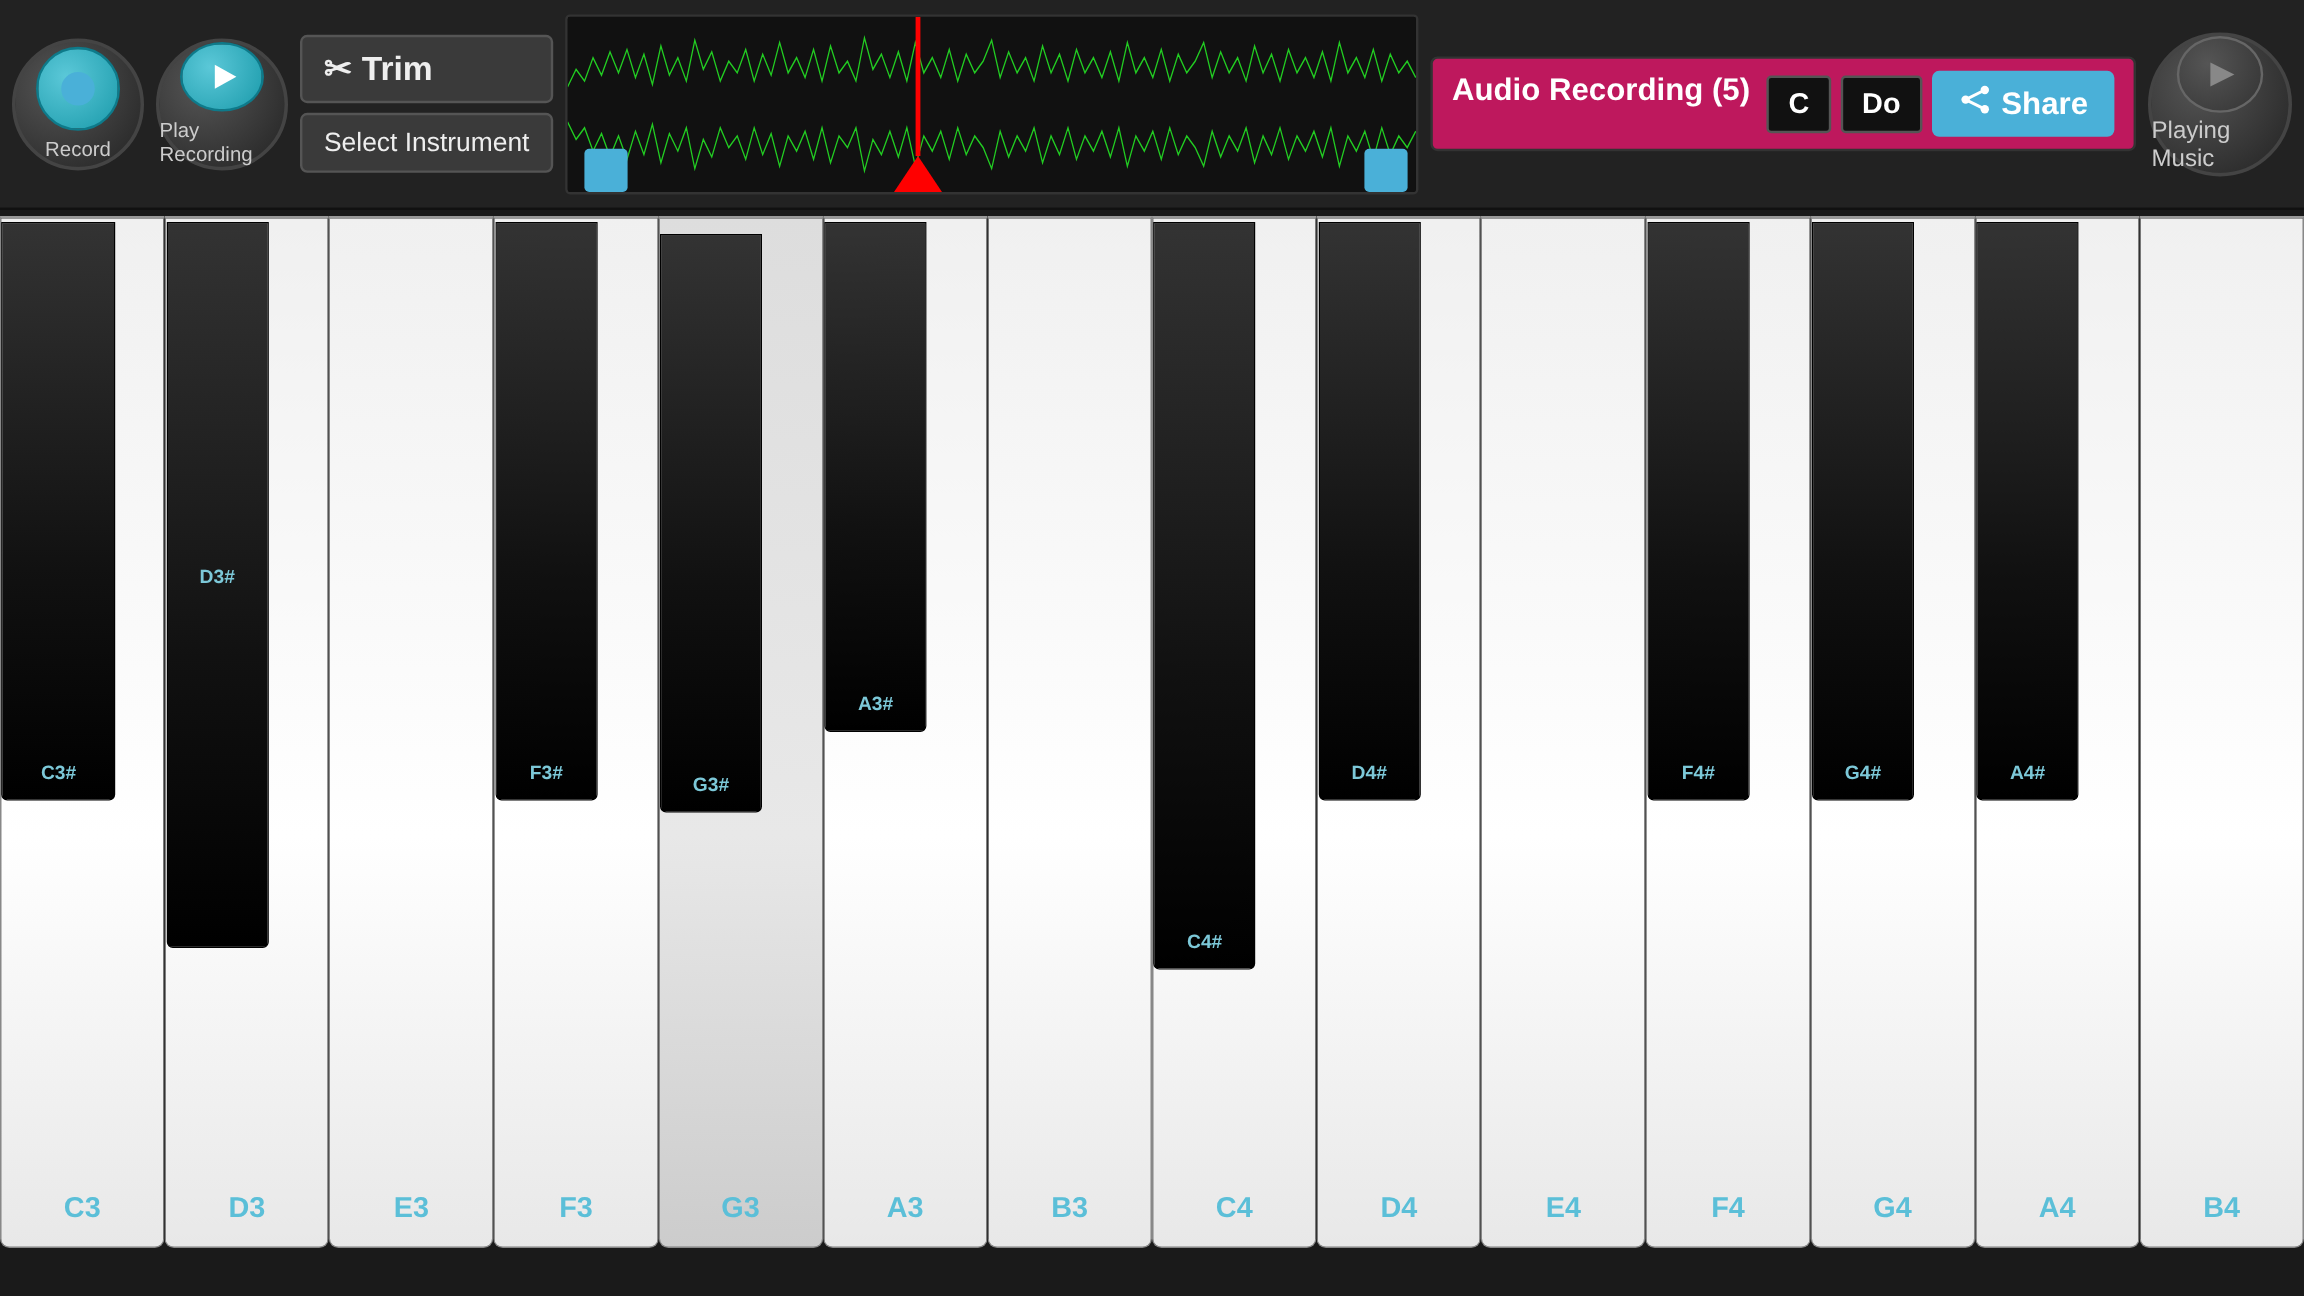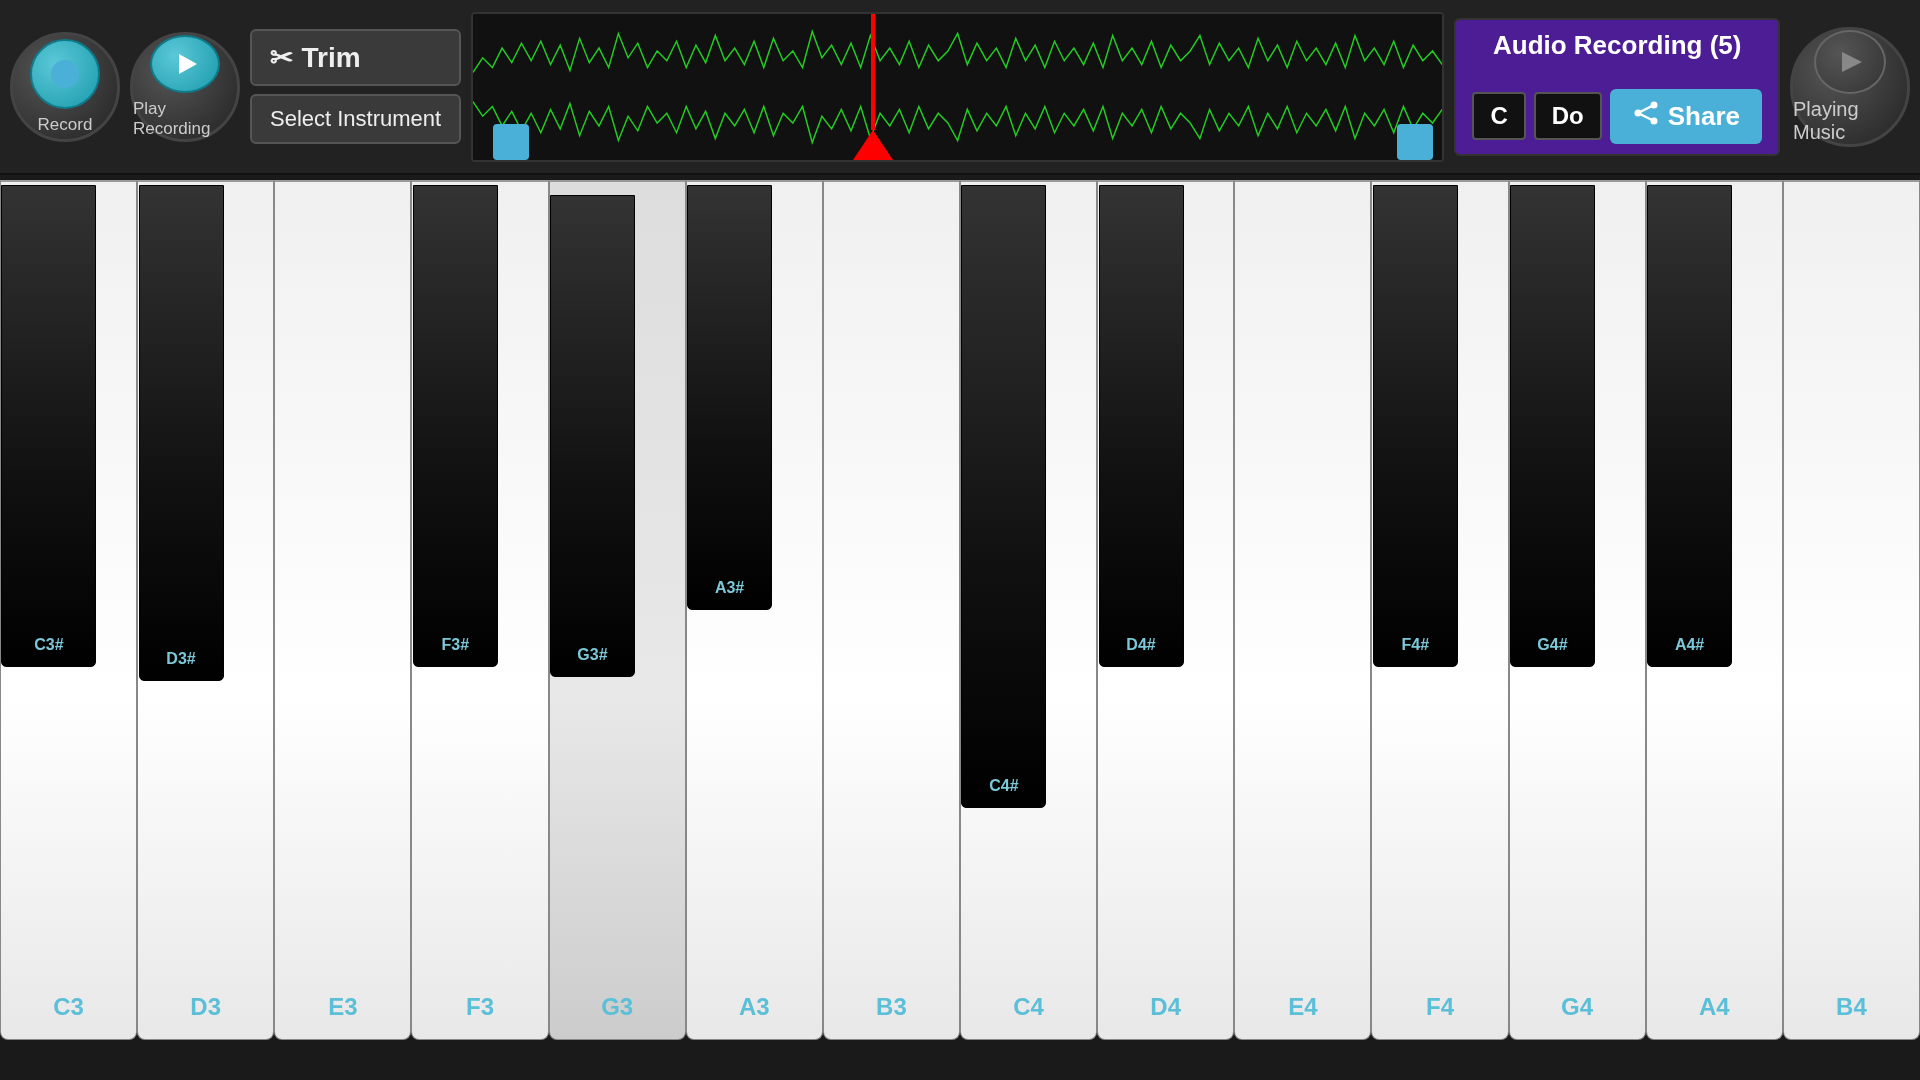--- a/index.html
+++ b/index.html
@@ -125,27 +125,26 @@
       bottom: 0;
       right: 1%;
       width: 36px;
       height: 36px;
       background: #4ab0d8;
       border-radius: 4px;
     }
 
     
     .audio-recording-panel {
-      background: #4c1d95;
+      background: #be185d;
       border: 2px solid #333;
       border-radius: 6px;
       padding: 10px 16px;
       display: flex;
-      flex-direction: column;
-      gap: 28px;
+      gap: 14px;
       min-width: 300px;
       flex-shrink: 0;
     }
     .audio-recording-title {
       color: #fff;
       font-size: 26px;
       font-weight: bold;
       text-align: center;
     }
     .audio-controls-row {
@@ -404,21 +403,21 @@
       </div>
       <div class="white-key">
         <span class="key-label">A4</span>
       </div>
       <div class="white-key">
         <span class="key-label">B4</span>
       </div>
       <div class="black-key" style="left: 1.37143px; width: 95px; height: 481.6px; top: 5px; position: absolute;">
         <span class="key-label">C3#</span>
       </div>
-      <div class="black-key" style="left: 138.514px; width: 85.0286px; height: 496px; top: 5px; position: absolute;">
+      <div class="black-key" style="left: 138.514px; width: 85.0286px; height: 605px; top: 5px; position: absolute; align-items: center;">
         <span class="key-label">D3#</span>
       </div>
       <div class="black-key" style="left: 412.8px; width: 85.0286px; height: 481.6px; top: 5px; position: absolute;">
         <span class="key-label">F3#</span>
       </div>
       <div class="black-key" style="left: 549.943px; width: 85.0286px; height: 481.6px; top: 5px; position: absolute; margin-top: 10px;">
         <span class="key-label">G3#</span>
       </div>
       <div class="black-key" style="left: 687.086px; width: 85.0286px; height: 425px; top: 5px; position: absolute;">
         <span class="key-label">A3#</span>

